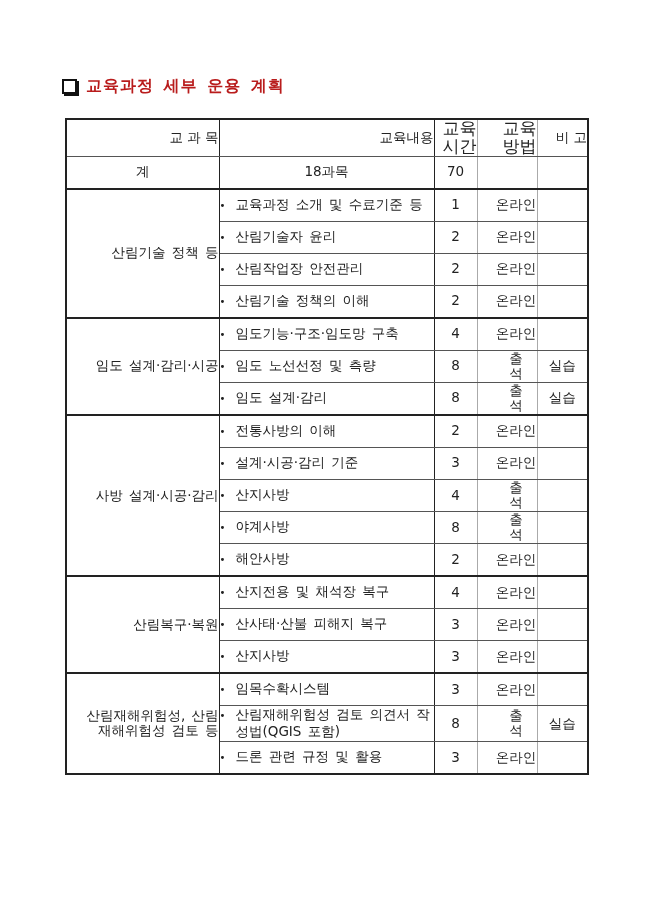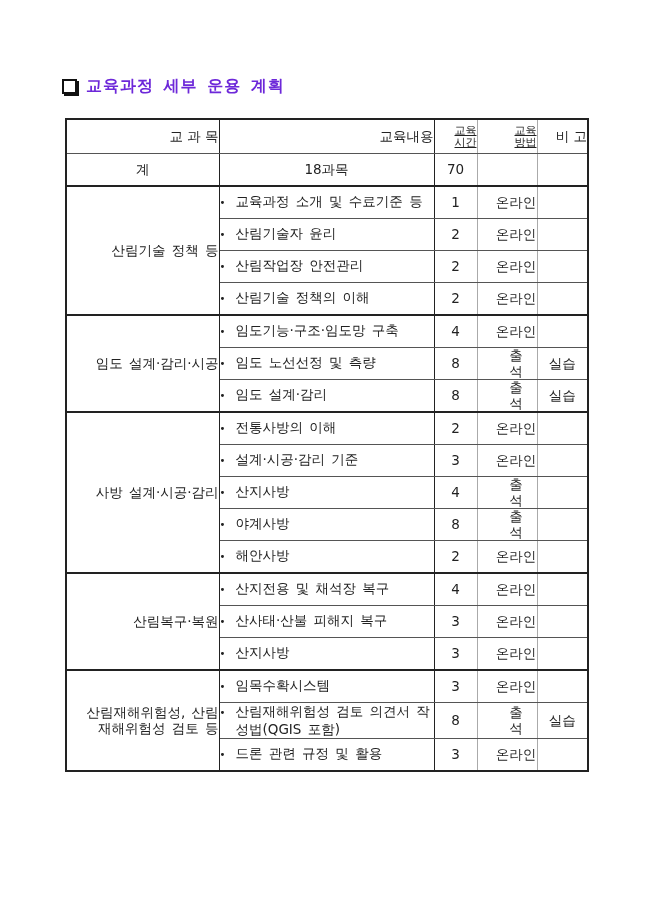--- a/index.html
+++ b/index.html
@@ -17,21 +17,21 @@
     }
     .title {
       position: absolute;
       left: 60px;
       top: 74px;
       height: 24px;
       display: flex;
       align-items: center;
       font-size: 16px;
       font-weight: bold;
-      color: #6d28d9;
+      color: #b91c1c;
       letter-spacing: 1px;
       word-spacing: 3px;
     }
     .title .box {
       display: inline-block;
       width: 11px;
       height: 11px;
       border: 2px solid #111;
       box-shadow: 2px 2px 0 #111;
       margin-right: 9px;
@@ -63,21 +63,21 @@
       line-height: 1.15;
     }
     table.plan td.hours { border-right: 1px solid #aaa; }
     table.plan td.method { border-left: 1px solid #aaa; border-right: 1px solid #aaa; padding-left: 18px; }
     table.plan td.note { border-left: 1px solid #aaa; }
     table.plan th.hours { border-right: 1px solid #aaa; }
     table.plan th.method { border-left: 1px solid #aaa; border-right: 1px solid #aaa; }
     table.plan th.note { border-left: 1px solid #aaa; }
     tr.group-start td { border-top: 2px solid #222; }
     tr.head th { height: 33px; text-align: right; }
-    tr.head th.two-line { font-size: 11px; line-height: 1.05; text-decoration: underline; }
+    tr.head th.two-line { font-size: 17px; line-height: 1.05; }
     tr.total td { height: 31px; text-align: center; }
     .center { text-align: center; }
     td.subject {
       text-align: right;
       padding: 0 4px;
       line-height: 1.6;
       word-spacing: 2px;
     }
     td.content {
       padding-left: 10px;

